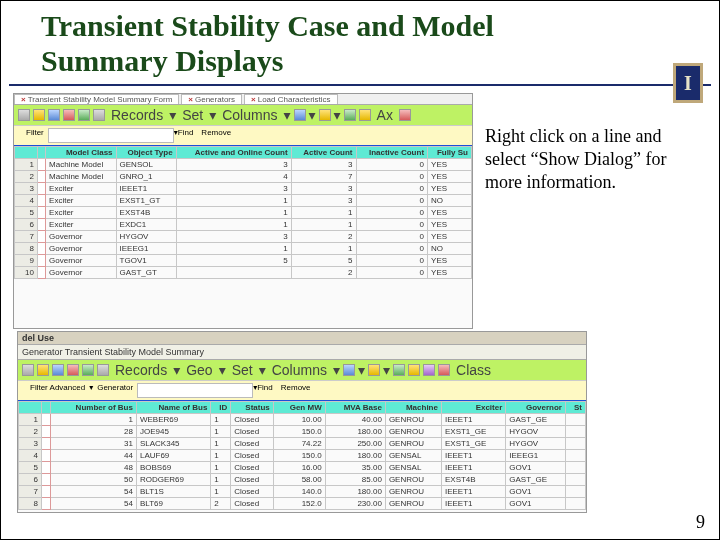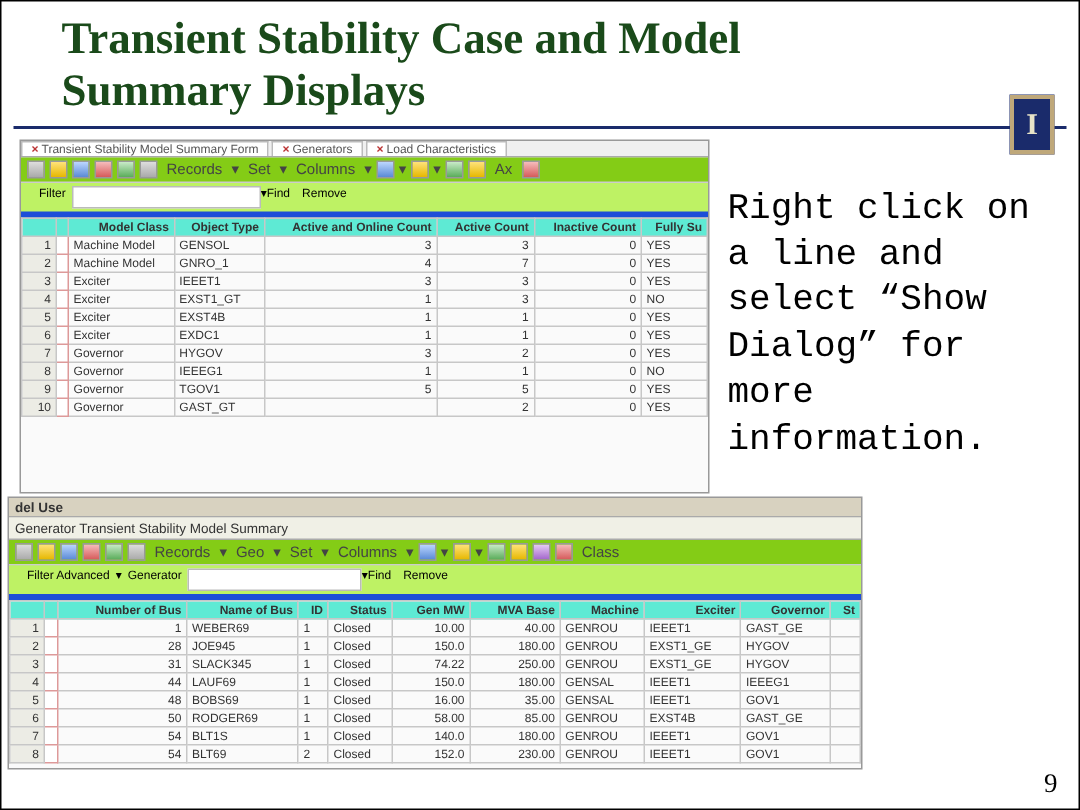--- a/index.html
+++ b/index.html
@@ -2,35 +2,35 @@
 <html><head>
 <meta charset="utf-8">
 <style>
   html,body{margin:0;padding:0;background:#fff;font-family:Arial,Helvetica,sans-serif;color:#000}
   .slide{position:relative;width:720px;height:540px;border:1px solid #000;box-sizing:border-box}
   .title{font-family:"Times New Roman",serif;font-weight:bold;color:#1a4a1a;font-size:30px;line-height:1.15;padding:8px 40px 4px}
   .hr{height:2px;background:#1a2b6b;margin:2px 8px 0}
   .logo{position:absolute;top:62px;right:16px;width:30px;height:40px;background:#1a2b6b;display:flex;align-items:center;justify-content:center;color:#e8e4c8;font-family:"Times New Roman",serif;font-size:20px;font-weight:bold;box-shadow:0 0 0 3px #bfa87a inset}
   .shot{position:absolute;border:1px solid #999;background:#fafafa;overflow:hidden}
   .shot1{top:92px;left:12px;width:458px;height:234px}
-  .shot2{top:330px;left:4px;width:568px;height:180px}
-  .annot{position:absolute;top:124px;left:484px;width:216px;font-family:Liberation Mono, monospace;font-size:24px;line-height:1.28}
+  .shot2{top:330px;left:16px;width:568px;height:180px}
+  .annot{position:absolute;top:124px;left:484px;width:216px;font-family:Liberation Serif, serif;font-size:18px;line-height:1.28}
   .pagenum{position:absolute;bottom:6px;right:14px;font-family:"Times New Roman",serif;font-size:18px}
   .tabs{display:flex;border-bottom:1px solid #aaa;background:#f0f0f0;font-size:8px}
   .tab{padding:0 6px;border:1px solid #bbb;border-bottom:none;background:#fff;color:#555;margin-right:2px;white-space:nowrap}
   .tab .x{color:#b33;margin-right:2px;font-weight:bold}
-  .toolbar{display:flex;align-items:center;gap:3px;padding:2px 4px;background:#84cc16;border-bottom:1px solid #ccc;font-size:10px;color:#444;white-space:nowrap}
+  .toolbar{display:flex;align-items:center;gap:3px;padding:2px 4px;background:#bef264;border-bottom:1px solid #ccc;font-size:14px;color:#444;white-space:nowrap}
   .tb-ic{width:10px;height:10px;background:linear-gradient(#ddd,#aaa);border:1px solid #999}
   .tb-ic.y{background:linear-gradient(#ffe27a,#e6b800)}
   .tb-ic.b{background:linear-gradient(#bcd6ff,#5a8ad6)}
   .tb-ic.g{background:linear-gradient(#c8eac8,#5aad5a)}
   .tb-ic.r{background:linear-gradient(#f5bcbc,#d65a5a)}
   .tb-ic.p{background:linear-gradient(#e6ccf5,#a366cc)}
   .tb-txt{padding:0 3px}
-  .filter{display:flex;padding:2px 4px;background:#bef264;border-bottom:4px solid #1d4ed8;font-size:8px}
+  .filter{display:flex;padding:2px 4px;background:#fef9c3;border-bottom:1px solid #1d4ed8;font-size:8px}
   .filter input{font-size:8px;height:11px;border:1px solid #bbb;background:#fff}
   table{border-collapse:collapse;width:100%;font-size:8px;color:#333}
   th,td{border:1px solid #c7c7c7;padding:1px 3px;text-align:left;white-space:nowrap}
   th{background:#5eead4;font-weight:bold;text-align:right}
   td.rh{background:#ecece5;text-align:right;width:16px}
   td.num{text-align:right}
   .redstrip{background:#fff;border:1px solid #d99}
   .deluse{background:#d8d2c0;font-size:9px;padding:1px 4px;border-bottom:1px solid #aaa;color:#333;font-weight:bold}
   .subtitle{background:#f0f0e6;font-size:9px;padding:2px 4px;border-bottom:1px solid #aaa;color:#333}
 </style>

